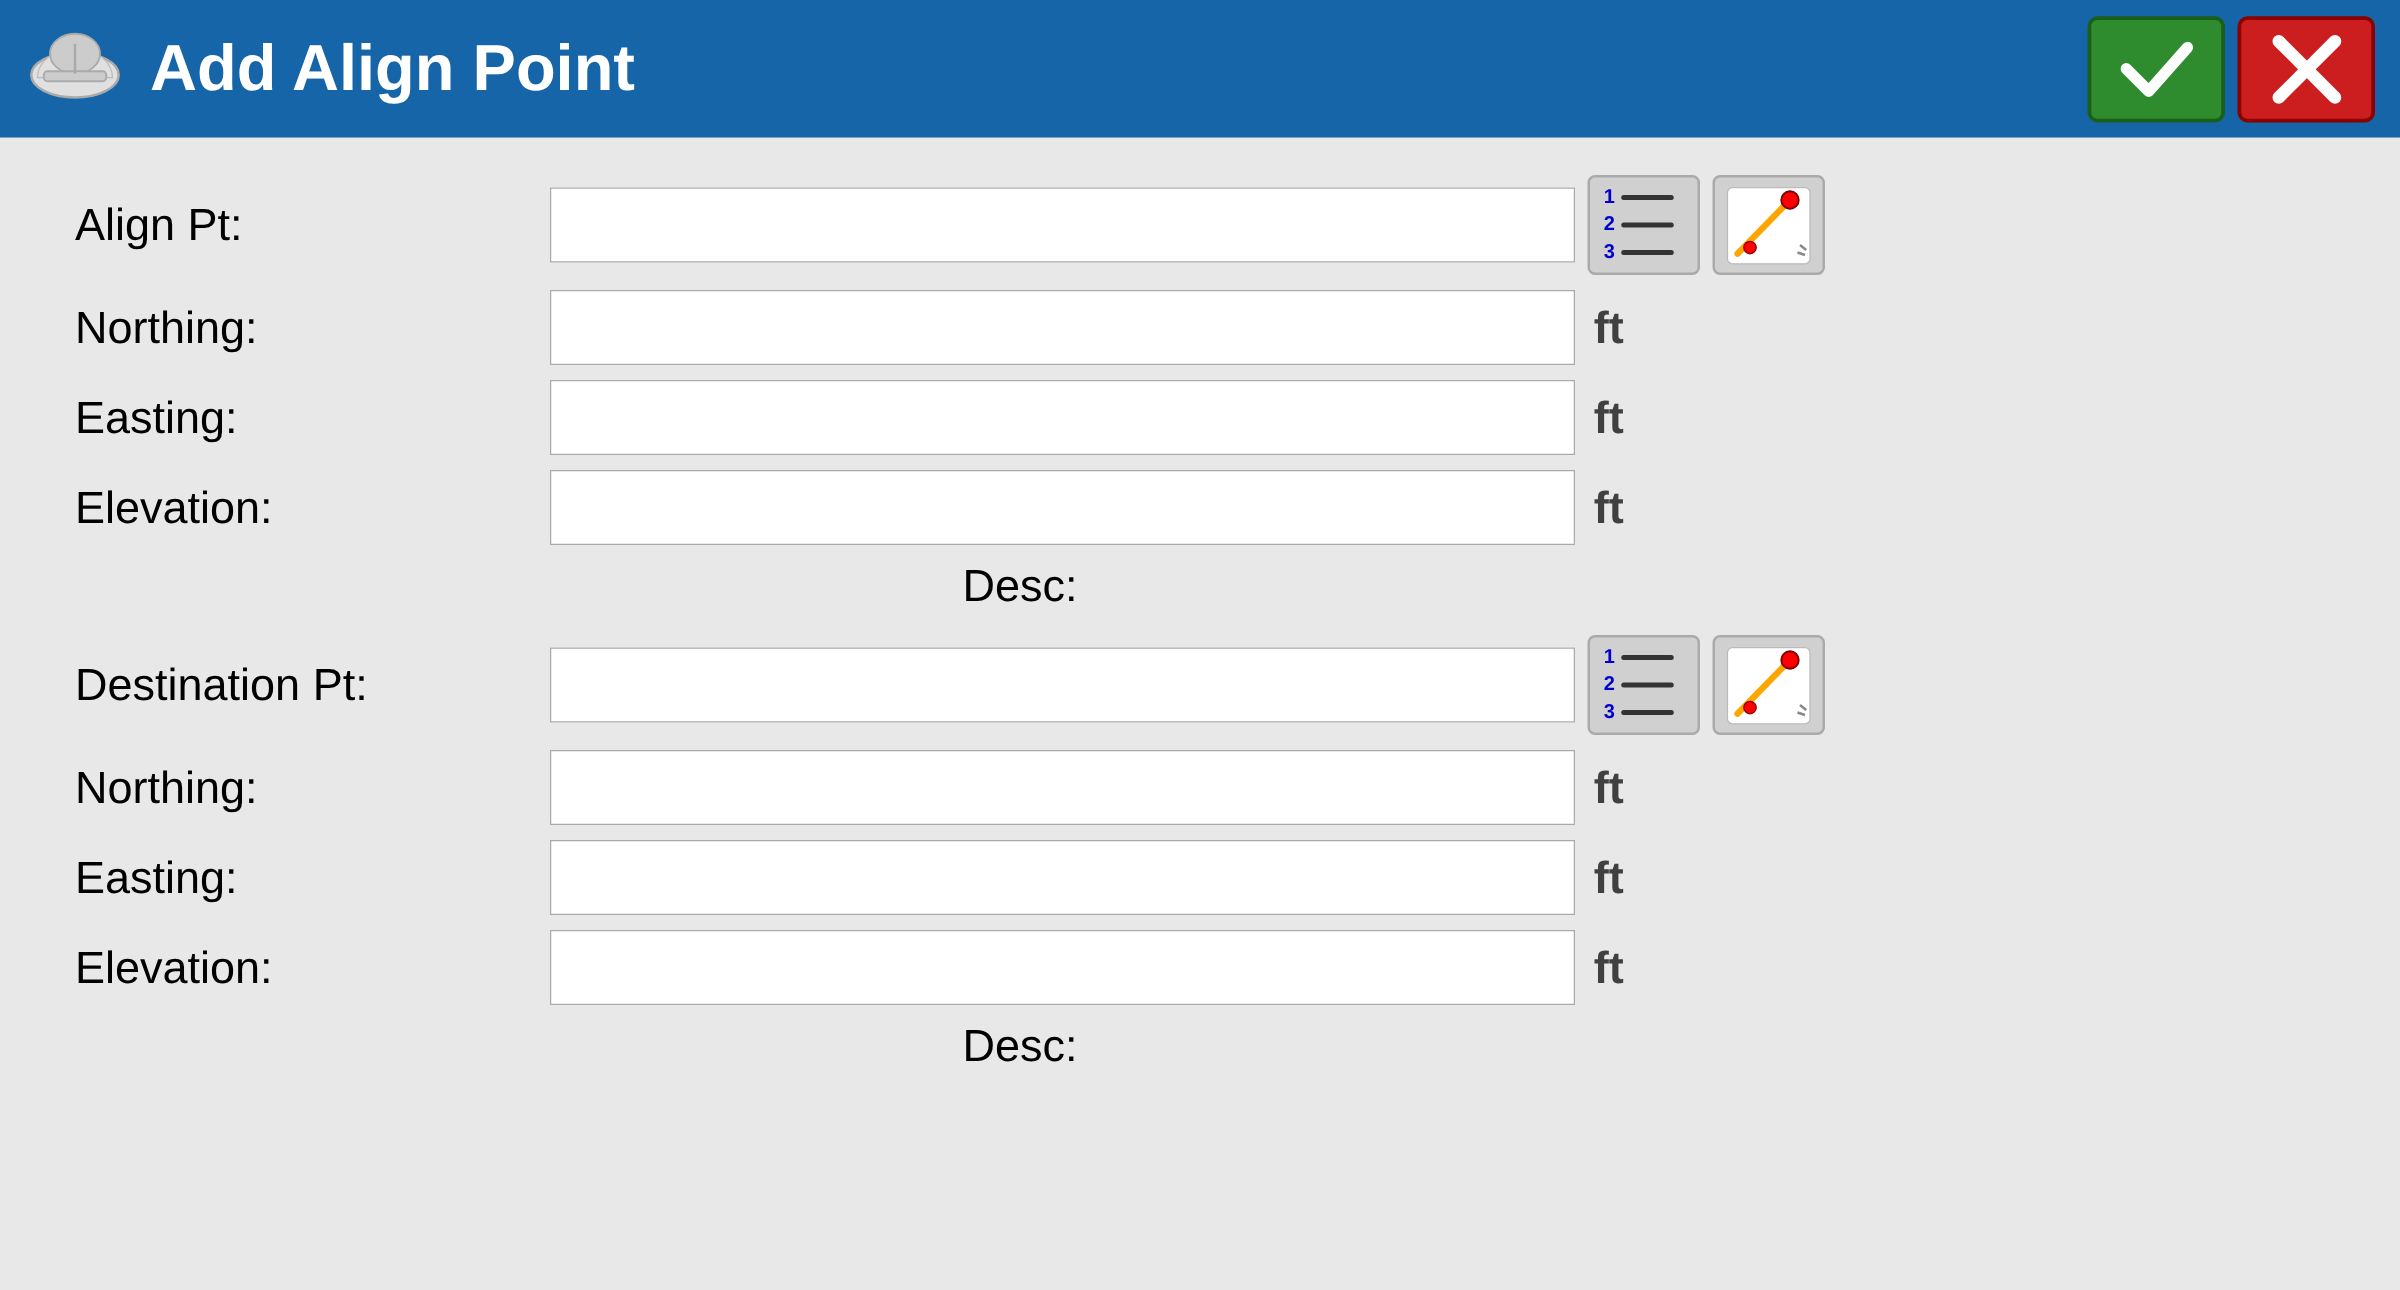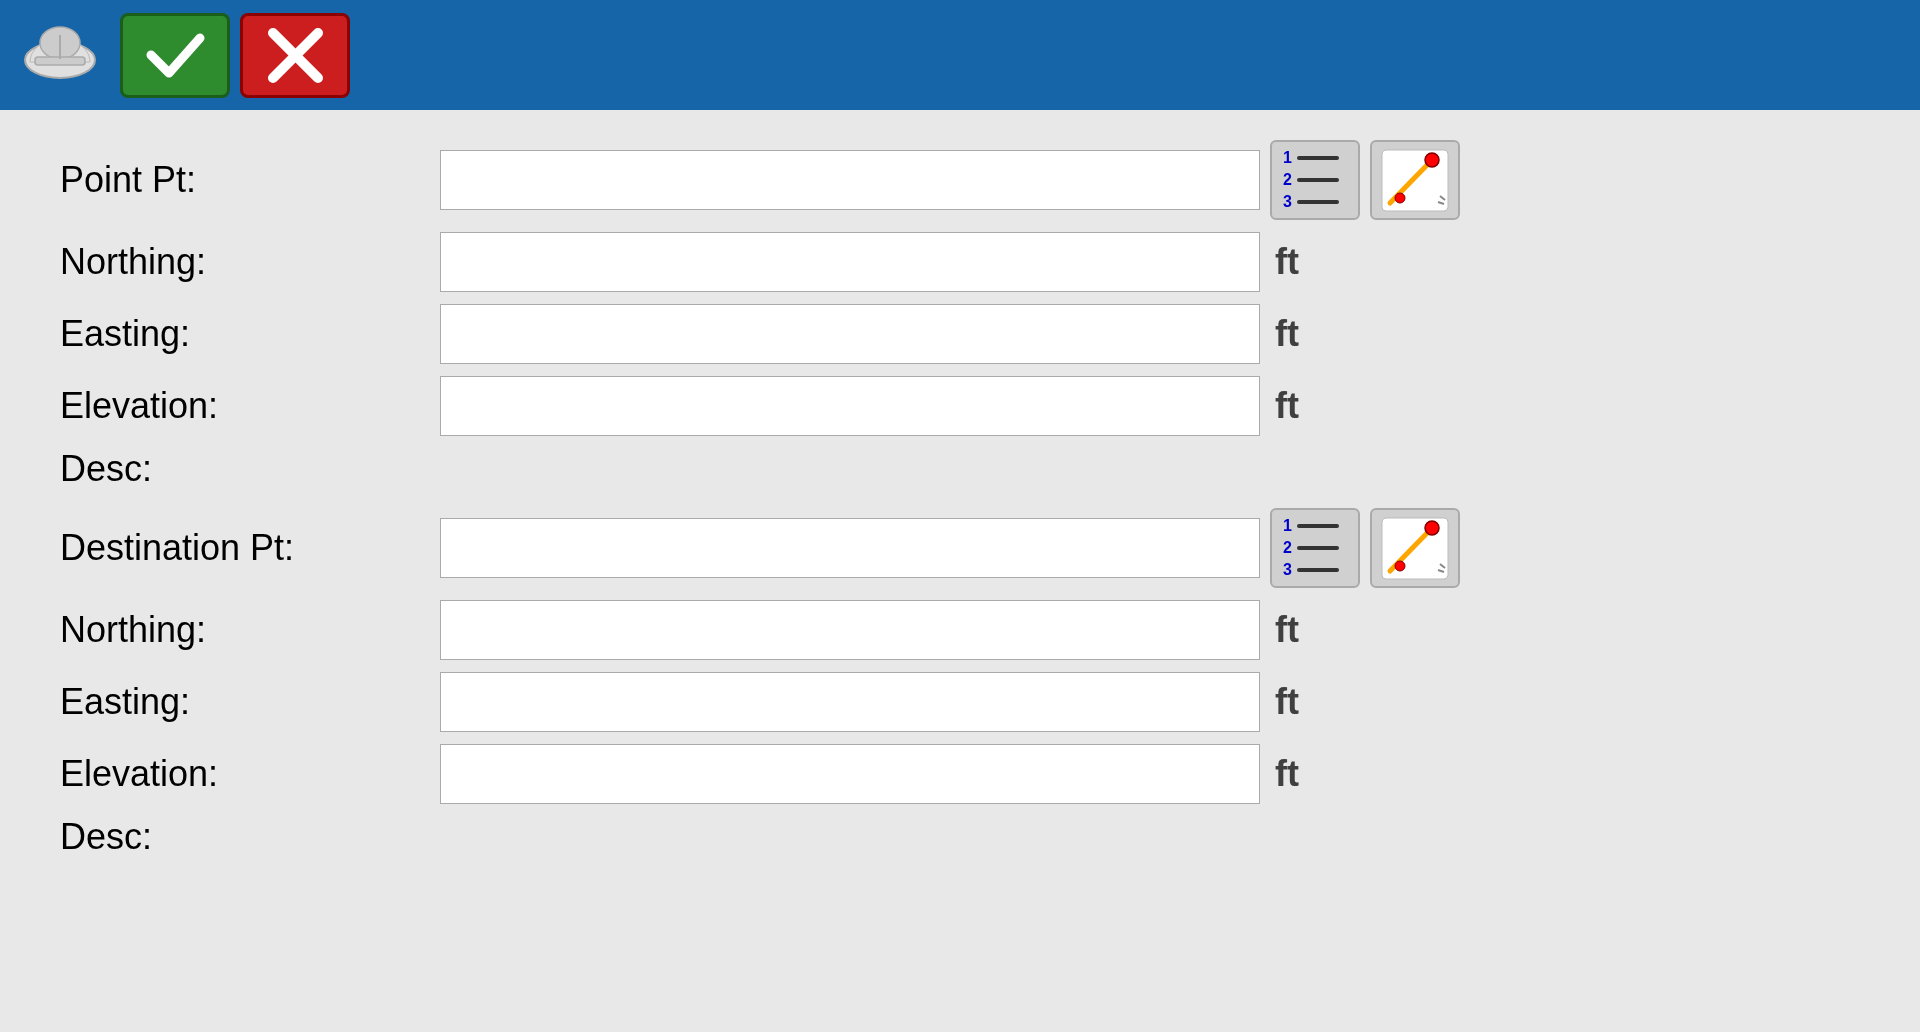--- a/index.html
+++ b/index.html
@@ -153,54 +153,56 @@
 
     .list-icon-line {
       width: 42px;
       height: 4px;
       background: #333;
       border-radius: 2px;
     }
 
     .desc-row {
       margin-bottom: 18px;
+      justify-content: center;
     }
   </style>
 </head>
 <body>
 
 <div id="header">
 
   <svg id="header-icon" viewBox="0 0 80 80" xmlns="http://www.w3.org/2000/svg">
     <ellipse cx="40" cy="45" rx="35" ry="18" fill="#e0e0e0" stroke="#aaa" stroke-width="2"></ellipse>
     <path d="M10 47 Q10 30 40 20 Q70 30 70 47 Z" fill="#e0e0e0" stroke="#bbb" stroke-width="1"></path>
     <ellipse cx="40" cy="28" rx="20" ry="16" fill="#cccccc" stroke="#aaa" stroke-width="1.5"></ellipse>
     <rect x="15" y="42" width="50" height="8" rx="3" fill="#ccc" stroke="#aaa" stroke-width="1.5"></rect>
     <line x1="40" y1="20" x2="40" y2="44" stroke="#aaa" stroke-width="2"></line>
   </svg>
 
+  <span id="header-title">Add Align Point</span>
 
   <button id="ok-button" title="OK">
     <svg viewBox="0 0 65 65" xmlns="http://www.w3.org/2000/svg">
       <polyline points="8,32 26,50 57,15" fill="none" stroke="white" stroke-width="9" stroke-linecap="round" stroke-linejoin="round"></polyline>
     </svg>
   </button>
 
   <button id="cancel-button" title="Cancel">
     <svg viewBox="0 0 65 65" xmlns="http://www.w3.org/2000/svg">
       <line x1="10" y1="10" x2="55" y2="55" stroke="white" stroke-width="10" stroke-linecap="round"></line>
       <line x1="55" y1="10" x2="10" y2="55" stroke="white" stroke-width="10" stroke-linecap="round"></line>
     </svg>
   </button>
 </div>
 
 <div id="main">
 
   <div class="form-row">
-    <span class="form-label">Point Pt:</span>
+    <span class="form-label">Align Pt:</span>
     <input class="form-input" type="text" value="" style="">
 
     <button class="icon-btn" title="List">
       <div class="list-icon-inner">
         <div class="list-icon-row">
           <span class="list-icon-num">1</span>
           <div class="list-icon-line"></div>
         </div>
         <div class="list-icon-row">
           <span class="list-icon-num">2</span>

